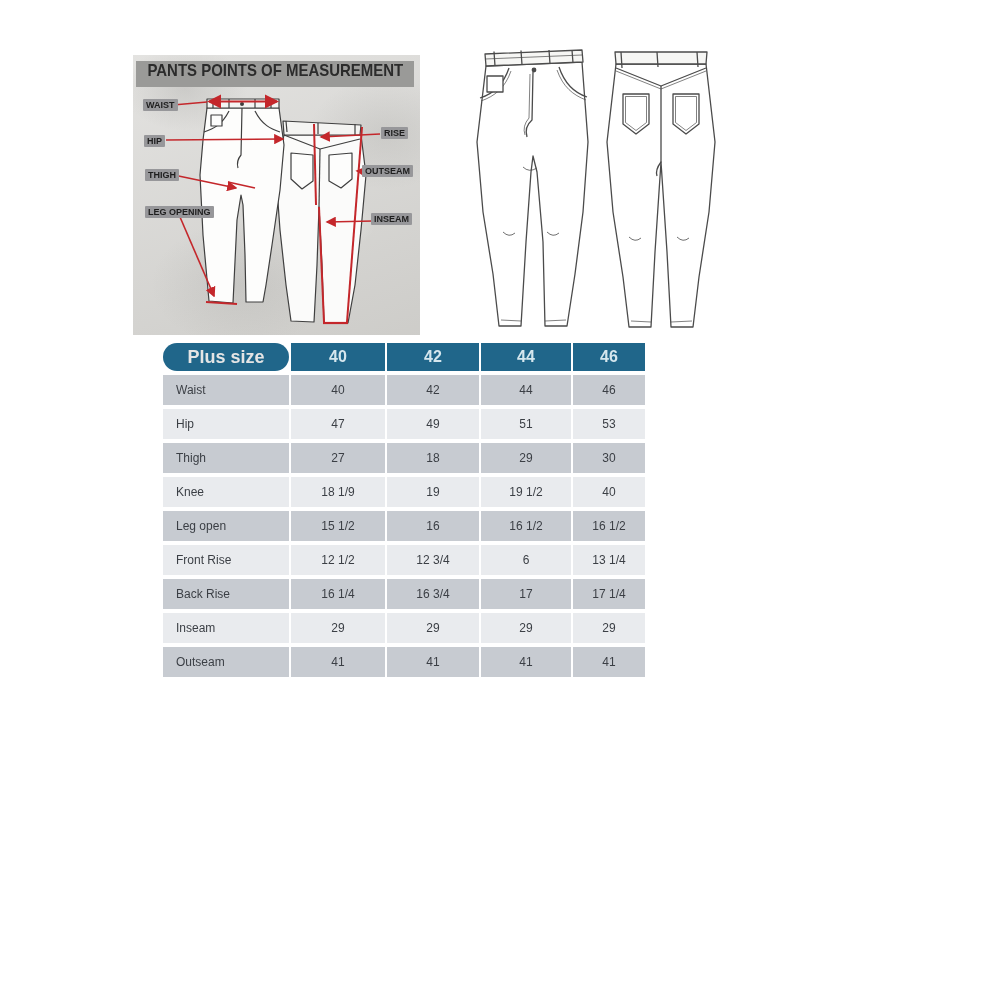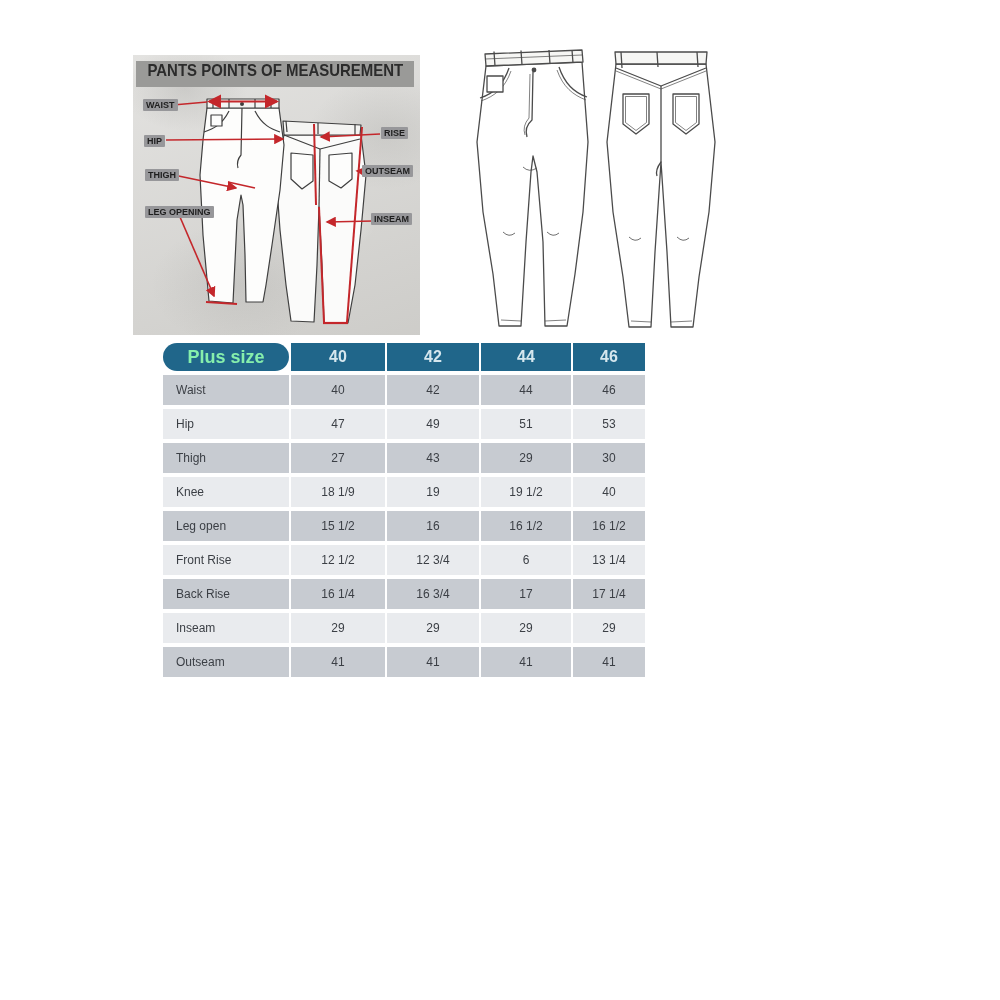--- a/index.html
+++ b/index.html
@@ -46,21 +46,21 @@
 
   
   .size-table{
     position:absolute;left:161px;top:339px;
     border-collapse:separate;border-spacing:2px 4px;
   }
   .size-table th,.size-table td{margin:0;}
   .size-table th{
     background:#20668a;height:26px;vertical-align:middle;
   }
-  .th-main{color:#86efac;font-size:18px;font-weight:bold;text-align:center;width:124px;border-radius:14px;}
+  .th-main{color:#e5e5e5;font-size:18px;font-weight:bold;text-align:center;width:124px;border-radius:14px;}
   .th-size{color:#d6e7ee;font-size:16px;font-weight:bold;text-align:center;}
   .col-s0{width:92px;} .col-s1{width:90px;} .col-s2{width:88px;} .col-s3{width:70px;}
   .size-table td{height:28px;font-size:12px;color:#3b3f45;vertical-align:middle;}
   .size-table td.lbl{text-align:left;padding-left:13px;}
   .size-table td.val{text-align:center;}
   tr.r-dark td{background:#c7cbd1;}
   tr.r-light td{background:#e9ebee;}
 </style>
 </head>
 <body>
@@ -192,21 +192,21 @@
         <tr class="r-light">
           <td class="lbl">Hip</td>
           <td class="val">47</td>
           <td class="val">49</td>
           <td class="val">51</td>
           <td class="val">53</td>
         </tr>
         <tr class="r-dark">
           <td class="lbl">Thigh</td>
           <td class="val">27</td>
-          <td class="val">43</td>
+          <td class="val">18</td>
           <td class="val">29</td>
           <td class="val">30</td>
         </tr>
         <tr class="r-light">
           <td class="lbl">Knee</td>
           <td class="val">18 1/9</td>
           <td class="val">19</td>
           <td class="val">19 1/2</td>
           <td class="val">40</td>
         </tr>

